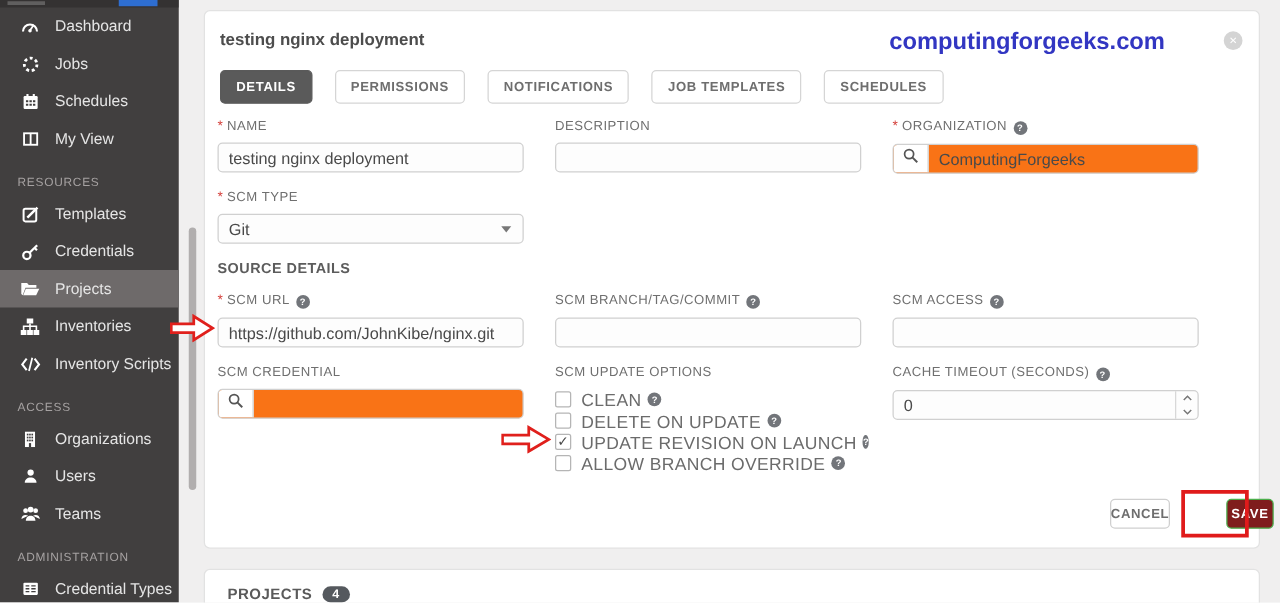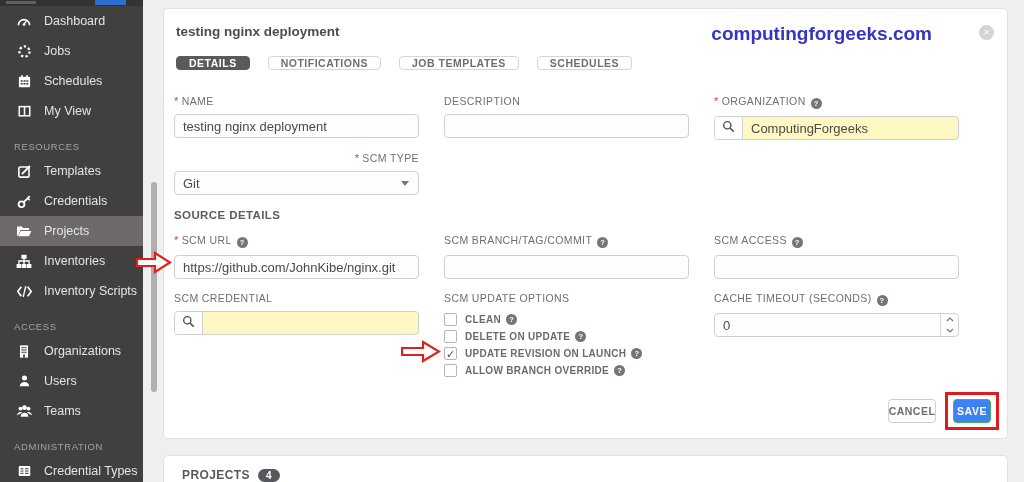--- a/index.html
+++ b/index.html
@@ -24,48 +24,48 @@
   
   .card{position:absolute;background:#fff;border:1px solid #e2e2e2;border-radius:5px;box-sizing:border-box;}
   .card1{left:163px;top:8px;width:845px;height:431px;}
   .card2{left:163px;top:455px;width:845px;height:40px;}
 
   .panel-title{position:absolute;left:12px;top:15px;font-size:13.5px;font-weight:bold;color:#4d4d4d;}
   .panel-link{position:absolute;right:75px;top:14px;font-size:19px;font-weight:bold;color:#3236c2;text-decoration:none;}
   .close-btn{position:absolute;left:815px;top:16px;width:15px;height:15px;border-radius:50%;background:#d4d4d4;color:#fff;font-size:8px;line-height:15px;text-align:center;cursor:pointer;}
 
   .tabs{position:absolute;left:12px;top:47px;display:flex;gap:18px;}
-  .tab{height:14px;padding:0 12px;display:flex;align-items:center;border:1px solid #d5d5d5;border-radius:4px;background:#fff;color:#6e6e6e;font-size:10.5px;font-weight:600;letter-spacing:.5px;cursor:pointer;box-sizing:border-box;}
+  .tab{height:27px;padding:0 12px;display:flex;align-items:center;border:1px solid #d5d5d5;border-radius:4px;background:#fff;color:#6e6e6e;font-size:10.5px;font-weight:600;letter-spacing:.5px;cursor:pointer;box-sizing:border-box;}
   .tab.active{background:#5a5a5a;border-color:#5a5a5a;color:#fff;}
 
   
   .fgroup{position:absolute;width:245px;}
   .c1{left:10px;} .c2{left:280px;} .c3{left:550px;}
   .flabel{display:block;font-size:10.5px;color:#6f6f6f;letter-spacing:.4px;margin-bottom:7px;white-space:nowrap;}
   .req{color:#d43f3a;margin-right:3px;font-size:11px;}
   .help{display:inline-block;width:11px;height:11px;border-radius:50%;background:#72757a;color:#fff;font-size:7.5px;font-weight:bold;text-align:center;line-height:11px;margin-left:5px;vertical-align:-1px;}
   .tinput{width:100%;height:24px;border:1px solid #d0d0d0;border-radius:4px;box-sizing:border-box;font-family:"Liberation Sans",sans-serif;font-size:13px;color:#4a4a4a;padding:0 8px;background:#fdfdfd;outline:none;}
-  .igroup{display:flex;width:100%;height:24px;border:1px solid #d0d0d0;border-radius:4px;box-sizing:border-box;background:#fef9c3;overflow:hidden;}
+  .igroup{display:flex;width:100%;height:24px;border:1px solid #d0d0d0;border-radius:4px;box-sizing:border-box;background:#f97316;overflow:hidden;}
   .iaddon{width:27px;flex:none;border-right:1px solid #d0d0d0;display:flex;align-items:center;justify-content:center;cursor:pointer;background:#fff;}
   .igroup .tinput{border:none;height:22px;background:transparent;}
   .sel{position:relative;width:100%;height:24px;border:1px solid #d0d0d0;border-radius:4px;box-sizing:border-box;background:#fdfdfd;font-size:13px;color:#4a4a4a;display:flex;align-items:center;padding:0 8px;cursor:pointer;}
   .caret{position:absolute;right:9px;top:9px;width:0;height:0;border-left:4px solid transparent;border-right:4px solid transparent;border-top:5px solid #787878;}
   .section-h{position:absolute;left:10px;top:200px;font-size:11.5px;font-weight:bold;color:#5c5c5c;letter-spacing:.4px;}
 
   .numwrap{position:relative;width:100%;height:24px;border:1px solid #d0d0d0;border-radius:4px;box-sizing:border-box;background:#fdfdfd;font-size:13px;color:#4a4a4a;display:flex;align-items:center;padding:0 8px;}
   .spin{position:absolute;right:0;top:0;width:17px;height:22px;border-left:1px solid #d8d8d8;display:flex;flex-direction:column;}
   .spin div{flex:1;display:flex;align-items:center;justify-content:center;cursor:pointer;}
 
   .cb-row{display:flex;align-items:center;height:17px;margin-bottom:0;}
   .cb-box{width:13px;height:13px;border:1px solid #b5b5b5;border-radius:2px;background:#fff;margin-right:8px;flex:none;font-size:11px;line-height:12px;text-align:center;color:#4a4a4a;cursor:pointer;box-sizing:border-box;}
-  .cb-label{font-size:10px;color:#6b6b6b;letter-spacing:.3px;white-space:nowrap;font-weight:bold;}
+  .cb-label{font-size:14px;color:#6b6b6b;letter-spacing:.3px;white-space:nowrap;}
 
   .btn{position:absolute;height:24px;border-radius:4px;font-size:10.5px;font-weight:600;letter-spacing:.5px;display:flex;align-items:center;justify-content:center;cursor:pointer;box-sizing:border-box;}
   .btn-cancel{left:724px;top:390px;width:48px;background:#fff;border:1px solid #cfcfcf;color:#6e6e6e;}
-  .btn-save{left:789px;top:390px;width:38px;background:#3b82f6;border:1px solid #4cae4c;color:#fff;}
+  .btn-save{left:817px;top:390px;width:38px;background:#7f1d1d;border:1px solid #4cae4c;color:#fff;}
   .red-box{position:absolute;left:781px;top:383px;width:54px;height:38px;border:3px solid #e01b1b;box-sizing:border-box;pointer-events:none;}
 
   .arrow{position:absolute;pointer-events:none;}
   .a1{left:136px;top:251px;}
   .a2{left:401px;top:340px;}
 
   .projects-title{position:absolute;left:18px;top:12px;font-size:12px;font-weight:bold;color:#5a5a5a;letter-spacing:.4px;display:flex;align-items:center;}
   .count-badge{display:inline-block;margin-left:8px;background:#55595e;color:#fff;font-size:10px;font-weight:bold;border-radius:8px;padding:1px 8px;}
 </style>
 </head>
@@ -243,20 +243,21 @@
 
   <div class="scroll-thumb"></div>
 
   <section class="card card1">
     <div class="panel-title">testing nginx deployment</div>
     <a class="panel-link">computingforgeeks.com</a>
     <div class="close-btn">✕</div>
 
     <div class="tabs" id="tab-bar">
         <div class="tab active">DETAILS</div>
+        <div class="tab">PERMISSIONS</div>
         <div class="tab">NOTIFICATIONS</div>
         <div class="tab">JOB TEMPLATES</div>
         <div class="tab">SCHEDULES</div>
       </div>
 
     <div class="fgroup c1" style="top:86px;">
       <span class="flabel"><span class="req">*</span><span>NAME</span></span>
       <input class="tinput" readonly="" value="testing nginx deployment" style="">
     </div>
     <div class="fgroup c2" style="top:86px;">
@@ -269,21 +270,21 @@
         <span class="iaddon">
           <span><svg width="13" height="13" viewBox="0 0 14 14">
                 <circle cx="5.7" cy="5.7" r="3.9" fill="none" stroke="#555" stroke-width="1.5"></circle>
                 <line x1="8.7" y1="8.7" x2="12.7" y2="12.7" stroke="#555" stroke-width="1.7"></line>
               </svg></span>
         </span>
         <input class="tinput" readonly="" value="ComputingForgeeks" style="">
       </div>
     </div>
 
-    <div class="fgroup c1" style="top:143px;text-align:right;">
+    <div class="fgroup c1" style="top:143px;">
       <span class="flabel"><span class="req">*</span><span>SCM TYPE</span></span>
       <div class="sel">
           <span>Git</span>
           <span class="caret"></span>
         </div>
     </div>
 
     <div class="section-h">SOURCE DETAILS</div>
 
     <div class="fgroup c2" style="top:225px;">

